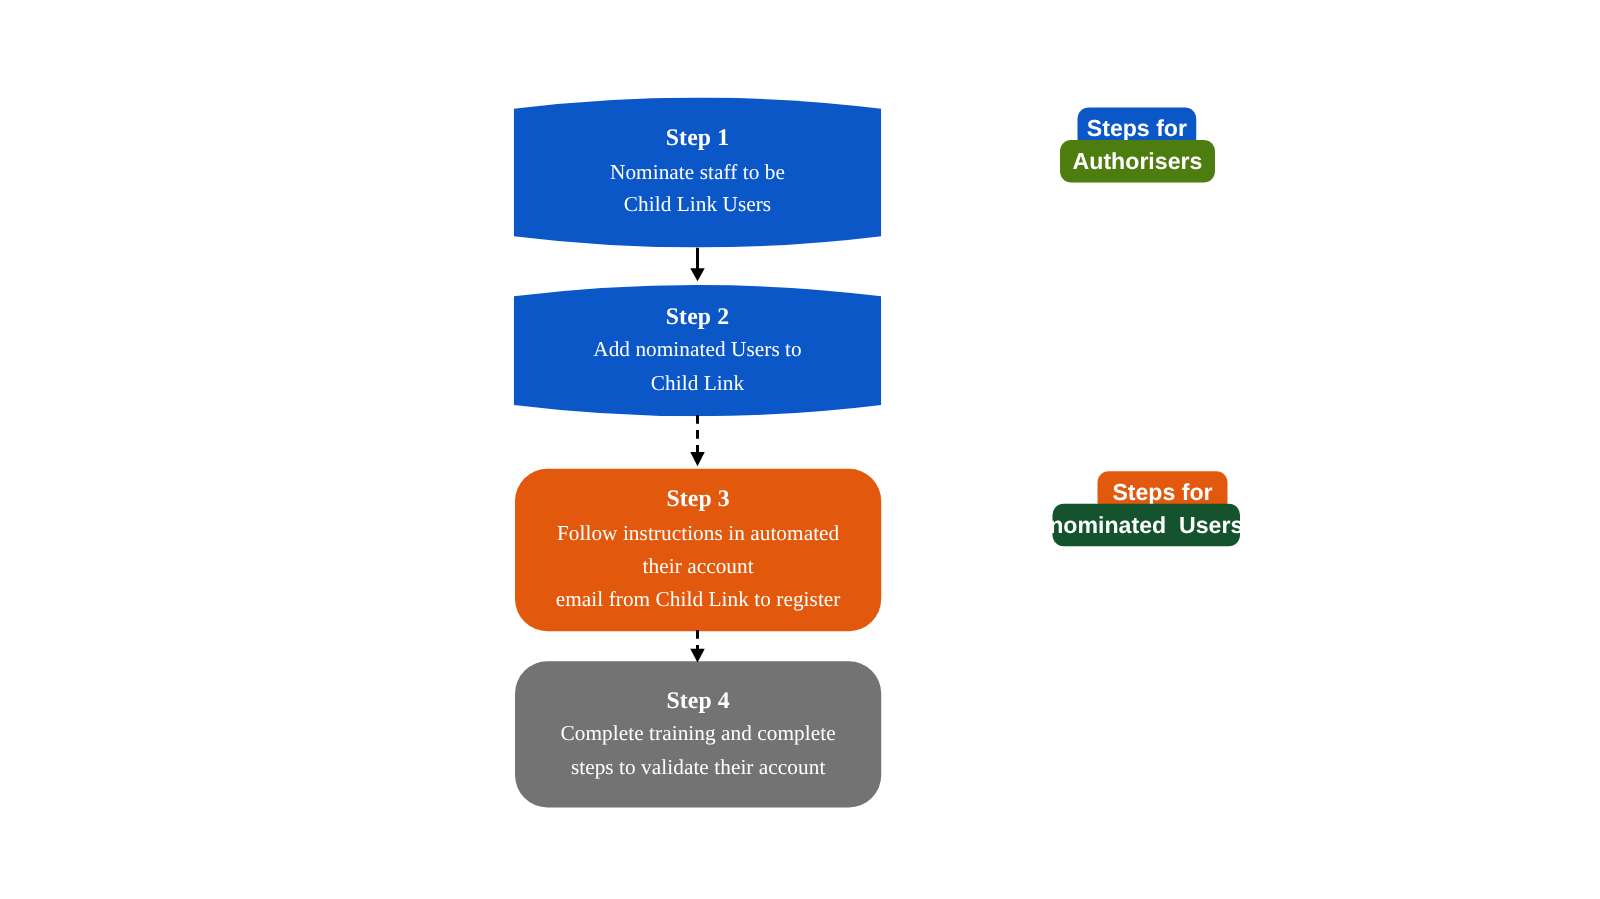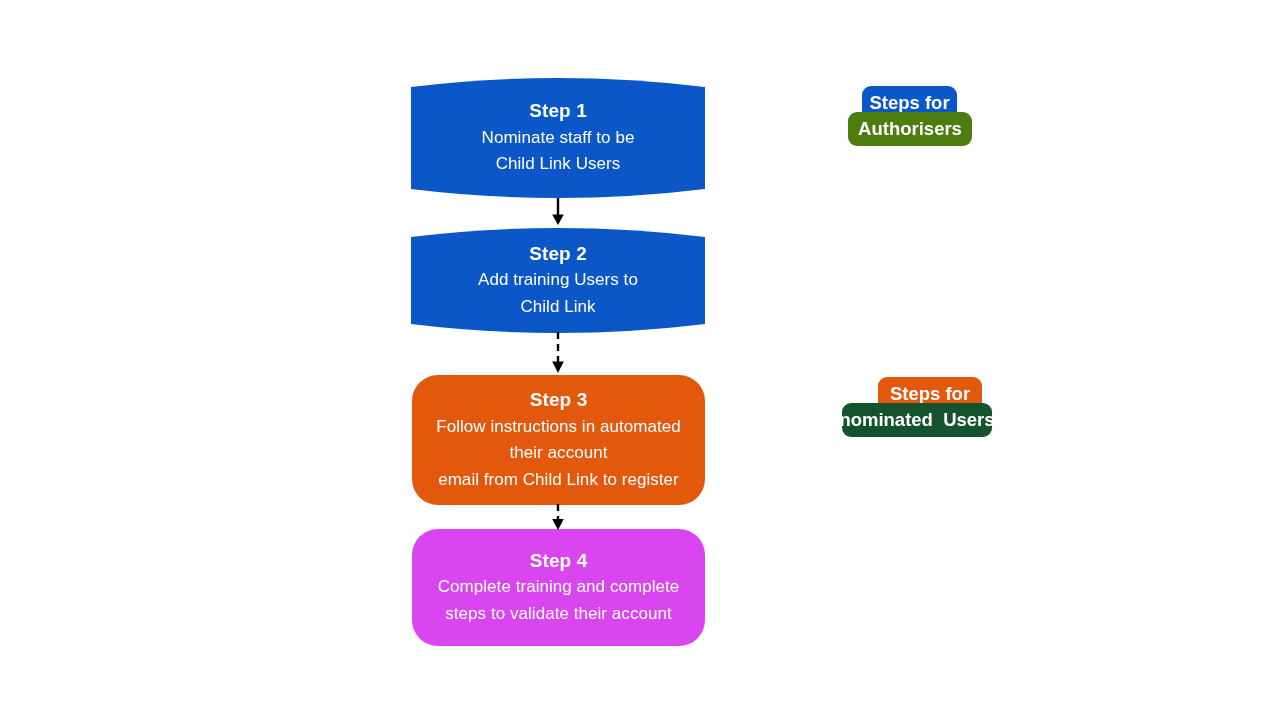--- a/index.html
+++ b/index.html
@@ -56,20 +56,21 @@
     height: 100%;
     z-index: 0;
     pointer-events: none;
   }
   .step-node .content {
     position: relative;
     z-index: 1;
     width: 100%;
     padding: 0 24px;
     box-sizing: border-box;
+    font-family: Liberation Serif, serif;
   }
 
   
   .rounded-node {
     border-radius: 26px;
   }
 
   
   .connector {
     position: absolute;
@@ -117,21 +118,21 @@
     <line x1="14" y1="0" x2="14" y2="20" stroke="#000000" stroke-width="2.4"></line>
     <polygon points="14,27 8.2,16.5 19.8,16.5" fill="#000000"></polygon>
   </svg>
 
   <div class="step-node" id="node-step-2" style="left:411px; top:228px; width:294px; height:105px;">
     <svg class="tape-bg" viewBox="0 0 294 105" preserveAspectRatio="none">
       <path d="M0,9 Q147,-9 294,9 L294,96 Q147,114 0,96 Z" fill="#0B57C8"></path>
     </svg>
     <div class="content">
       <div class="step-title">Step 2</div>
-      <div class="step-body">Add training Users to</div>
+      <div class="step-body">Add nominated Users to</div>
       <div class="step-body">Child Link</div>
     </div>
   </div>
 
   <svg class="connector" style="left:544px; top:332px; width:28px; height:44px;" viewBox="0 0 28 44">
     <line x1="14" y1="0" x2="14" y2="33" stroke="#000000" stroke-width="2.4" stroke-dasharray="7 5"></line>
     <polygon points="14,41 8.2,29.5 19.8,29.5" fill="#000000"></polygon>
   </svg>
 
   <div class="step-node rounded-node" id="node-step-3" style="left:412px; top:375px; width:293px; height:130px; background:#E2590D;">
@@ -141,21 +142,21 @@
       <div class="step-body">their account</div>
       <div class="step-body">email from Child Link to register</div>
     </div>
   </div>
 
   <svg class="connector" style="left:544px; top:504px; width:28px; height:28px;" viewBox="0 0 28 28">
     <line x1="14" y1="0" x2="14" y2="18" stroke="#000000" stroke-width="2.4" stroke-dasharray="7 5"></line>
     <polygon points="14,26 8.2,15 19.8,15" fill="#000000"></polygon>
   </svg>
 
-  <div class="step-node rounded-node" id="node-step-4" style="left:412px; top:529px; width:293px; height:117px; background:#d946ef;">
+  <div class="step-node rounded-node" id="node-step-4" style="left:412px; top:529px; width:293px; height:117px; background:#737373;">
     <div class="content">
       <div class="step-title">Step 4</div>
       <div class="step-body">Complete training and complete</div>
       <div class="step-body">steps to validate their account</div>
     </div>
   </div>
 
   <div class="legend-badge" style="left:804px; top:86px; width:126px; height:60px;">
     <div class="legend-row top" style="left:14px; top:0px; width:95px; height:34px; background:#0B57C8;">Steps for</div>
     <div class="legend-row bottom" style="left:0px; top:26px; width:124px; height:34px; background:#4d7c0f;">Authorisers</div>

